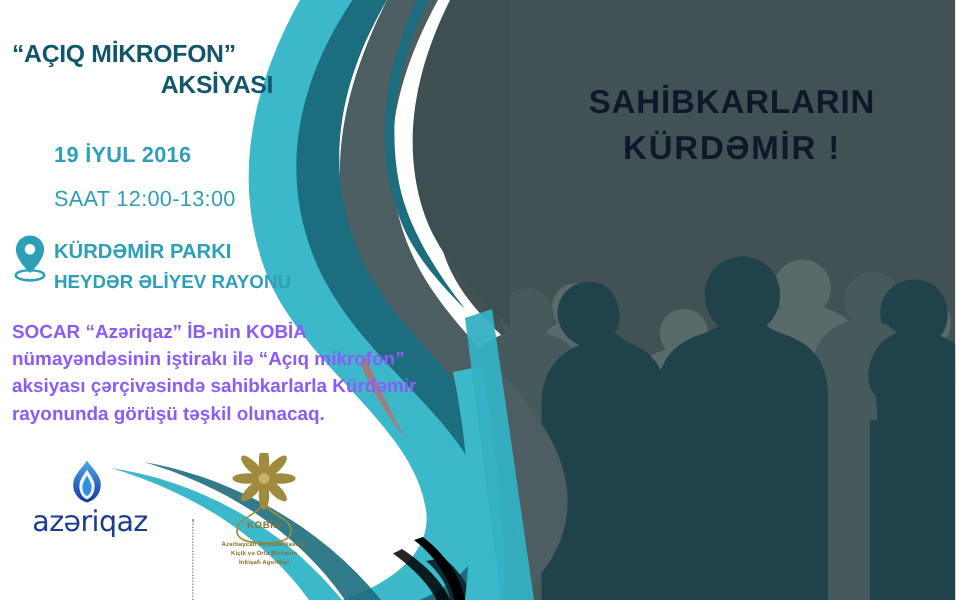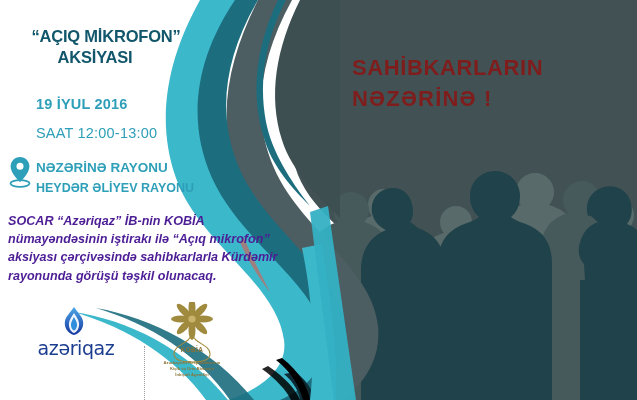--- a/index.html
+++ b/index.html
@@ -10,62 +10,62 @@
   }
   
   .dark-panel{position:absolute;inset:0;}
   
   .left-col{position:absolute;left:0;top:0;width:330px;height:400px;}
   #title{
     position:absolute;left:8px;top:26px;width:196px;
     color:#12566c;font-weight:bold;font-size:16.5px;line-height:21px;
     letter-spacing:-.2px;
   }
-  #title .l1{display:block;text-align:center;}
-  #title .l2{display:block;text-align:center;padding-right:22px;}
+  #title .l1{display:block;text-align:left;}
+  #title .l2{display:block;text-align:right;padding-right:22px;}
   #date{
     position:absolute;left:36px;top:96px;
     color:#2e9fb8;font-weight:bold;font-size:14.5px;letter-spacing:.2px;
   }
   #time{
     position:absolute;left:36px;top:125px;
     color:#2e9fb8;font-weight:normal;font-size:14.5px;letter-spacing:.2px;
   }
   #venue{
     position:absolute;left:36px;top:158px;width:210px;
     color:#2e9fb8;font-weight:bold;font-size:13.5px;line-height:20px;
   }
   #venue .v2{font-size:12.5px;}
   #pin{position:absolute;left:8px;top:156px;width:24px;height:32px;}
   #body-text{
     position:absolute;left:8px;top:212px;width:290px;
-    color:#4c1d95;font-weight:bold;font-size:12.6px;line-height:18.2px;font-style:italic;
-  }
-  
-  #logo-row{position:absolute;left:20px;top:300px;width:240px;height:96px;}
+    color:#8b5cf6;font-weight:bold;font-size:12.6px;line-height:18.2px;
+  }
+  
+  #logo-row{position:absolute;left:4px;top:300px;width:240px;height:96px;}
   #azeriqaz{position:absolute;left:6px;top:6px;width:100px;height:62px;}
   #aq-flame{position:absolute;left:34px;top:0px;width:28px;height:30px;}
   #aq-word{
     position:absolute;left:0px;top:31px;width:100px;text-align:center;
     color:#1b3d8f;font-size:19px;font-weight:normal;letter-spacing:-.4px;
     font-family:"DejaVu Sans", sans-serif;
   }
   #divider{position:absolute;left:124px;top:46px;width:1px;height:76px;
     border-left:1px dotted #9a9a9a;}
   #kobia{position:absolute;left:118px;top:2px;width:108px;height:94px;}
   #kobia-cap{
     position:absolute;left:0;top:58px;width:108px;text-align:center;
     color:#8a7334;font-size:4.1px;line-height:6.1px;font-weight:bold;
     letter-spacing:.05px;
   }
   
   #headline{
     position:absolute;left:352px;top:52px;width:272px;
-    color:#7f1d1d;font-weight:bold;font-size:22px;line-height:31px;
-    text-align:left;letter-spacing:.6px;
+    color:#0f172a;font-weight:bold;font-size:22px;line-height:31px;
+    text-align:center;letter-spacing:.6px;
   }
   #headline .h2{letter-spacing:1.2px;}
 </style>
 </head>
 <body>
 
 <div id="poster">
 
   <svg class="dark-panel" width="637" height="400" viewBox="0 0 637 400" preserveAspectRatio="none">
     <defs>
@@ -196,21 +196,21 @@
     <div id="date">19 İYUL 2016</div>
     <div id="time">SAAT 12:00-13:00</div>
 
     <svg id="pin" viewBox="0 0 24 32">
       <path d="M12,1 C6.8,1 2.6,5.2 2.6,10.4 C2.6,17.4 12,26 12,26 C12,26 21.4,17.4 21.4,10.4 C21.4,5.2 17.2,1 12,1 Z" fill="#2e9fb8"></path>
       <circle cx="12" cy="10.2" r="3.5" fill="#ffffff"></circle>
       <ellipse cx="12" cy="27.5" rx="9.5" ry="3.4" fill="none" stroke="#2e9fb8" stroke-width="1.7"></ellipse>
     </svg>
 
     <div id="venue">
-      <div>NƏZƏRİNƏ RAYONU</div>
+      <div>KÜRDƏMİR PARKI</div>
       <div class="v2">HEYDƏR ƏLİYEV RAYONU</div>
     </div>
 
     <div id="body-text">SOCAR “Azəriqaz” İB-nin KOBİA nümayəndəsinin iştirakı ilə “Açıq mikrofon” aksiyası çərçivəsində sahibkarlarla Kürdəmir rayonunda görüşü təşkil olunacaq.</div>
 
     <div id="logo-row">
 
       <div id="azeriqaz">
         <svg id="aq-flame" viewBox="0 0 28 30">
           <path d="M14,1 C10,7 6,10 5,15 C3.8,21 7.6,27.5 14,29 C20.4,27.5 24.2,21 23,15 C22,10 18,7 14,1 Z" fill="url(#flameg)"></path>
@@ -244,16 +244,16 @@
           <div>Azərbaycan Respublikasının</div>
           <div>Kiçik və Orta Biznesin</div>
           <div>İnkişafı Agentliyi</div>
         </div>
       </div>
     </div>
   </div>
 
   <div id="headline">
     <div>SAHİBKARLARIN</div>
-    <div class="h2">NƏZƏRİNƏ !</div>
+    <div class="h2">KÜRDƏMİR !</div>
   </div>
 
 </div>
 
 </body></html>

